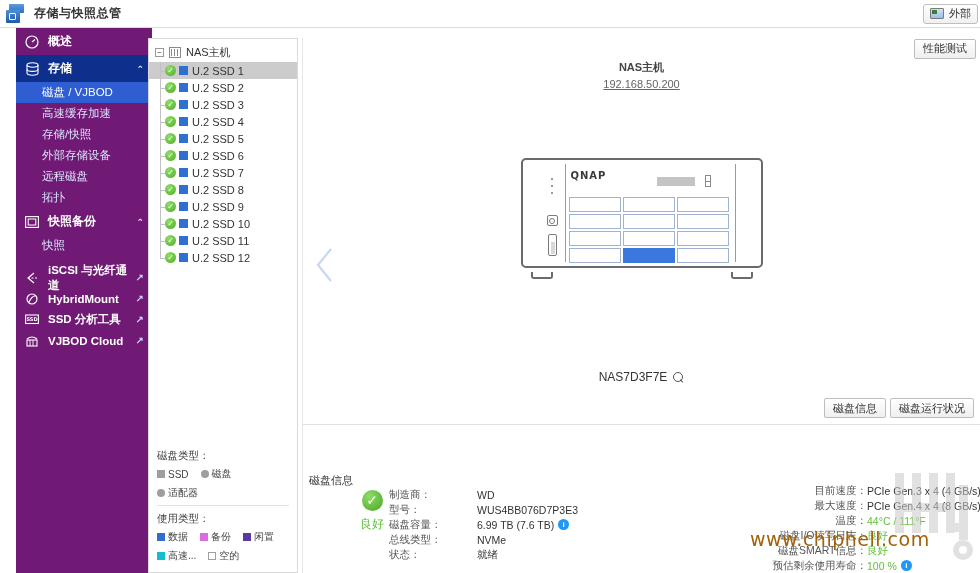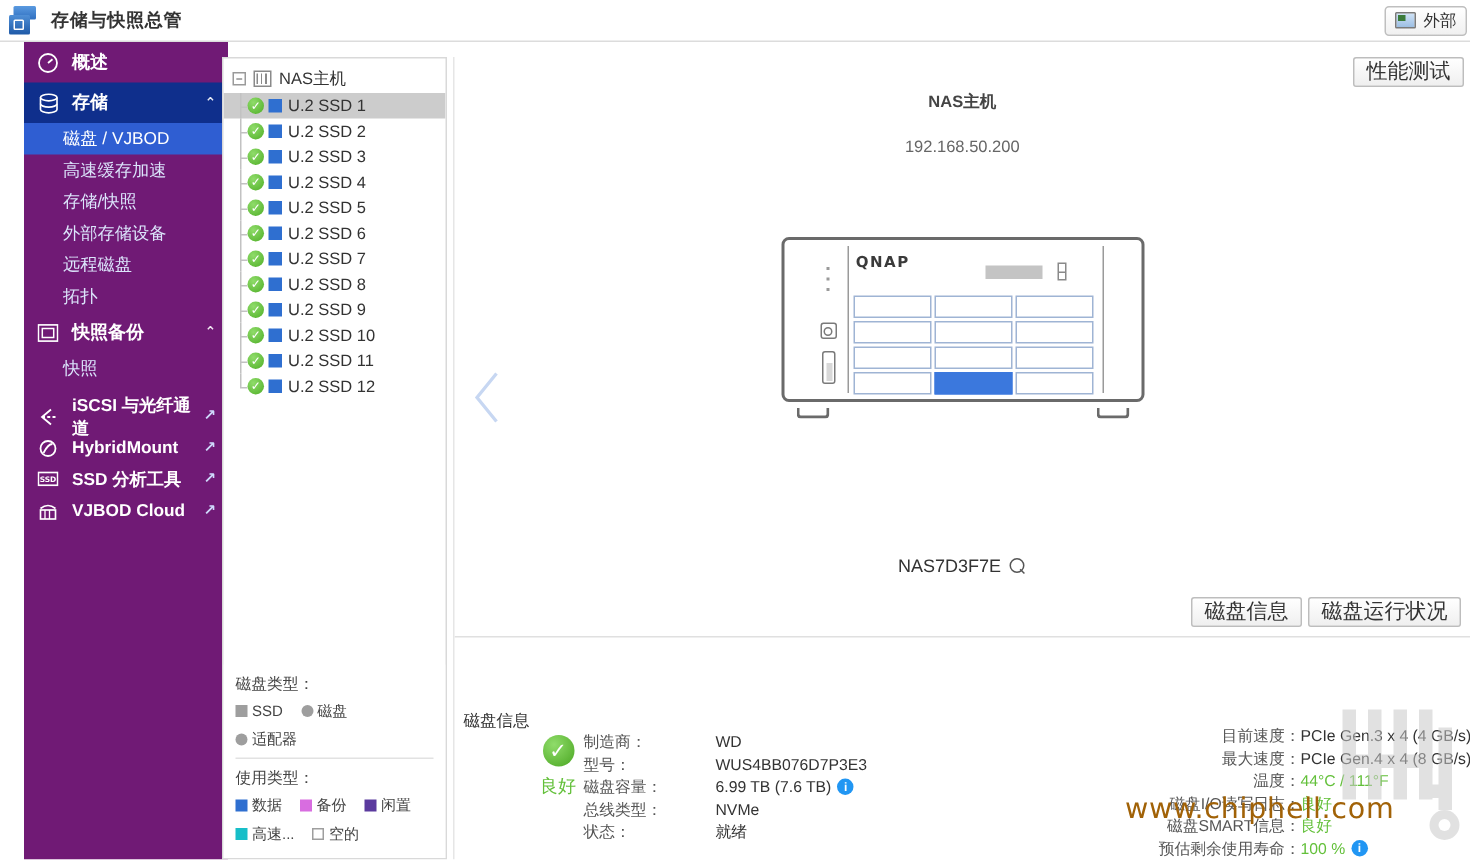--- a/index.html
+++ b/index.html
@@ -146,28 +146,28 @@
   .main {
     position: absolute; left: 302px; top: 38px; right: 0; bottom: 0;
     background: #ffffff; border-left: 1px solid #e6e6e6; overflow: hidden;
   }
   .perf-btn-wrap {
     position: absolute; right: 4px; top: 0px;
   }
   .btn {
     border: 1px solid #bdbdbd; border-radius: 2px;
     background: linear-gradient(#ffffff, #efefef);
-    font-size: 14px; color: #333; height: 20px; padding: 0 8px;
+    font-size: 11px; color: #333; height: 20px; padding: 0 8px;
     display: inline-flex; align-items: center; white-space: nowrap;
   }
   .nas-head {
     text-align: center; padding-top: 22px;
   }
   .nas-head .n1 { font-size: 11px; color: #444; font-weight: bold; }
-  .nas-head .n2 { font-size: 11px; color: #666; margin-top: 17px; }
+  .nas-head .n2 { font-size: 11px; color: #666; margin-top: 3px; text-decoration: underline; }
 
   .nav-prev {
     position: absolute; left: 8px; top: 205px; width: 28px; height: 44px;
     color: #c7d7f2; font-size: 40px; line-height: 40px; font-weight: 300;
     display: flex; align-items: center; justify-content: center;
   }
 
   .chassis-wrap {
     position: absolute; left: 0; right: 0; top: 120px;
     display: flex; justify-content: center;

